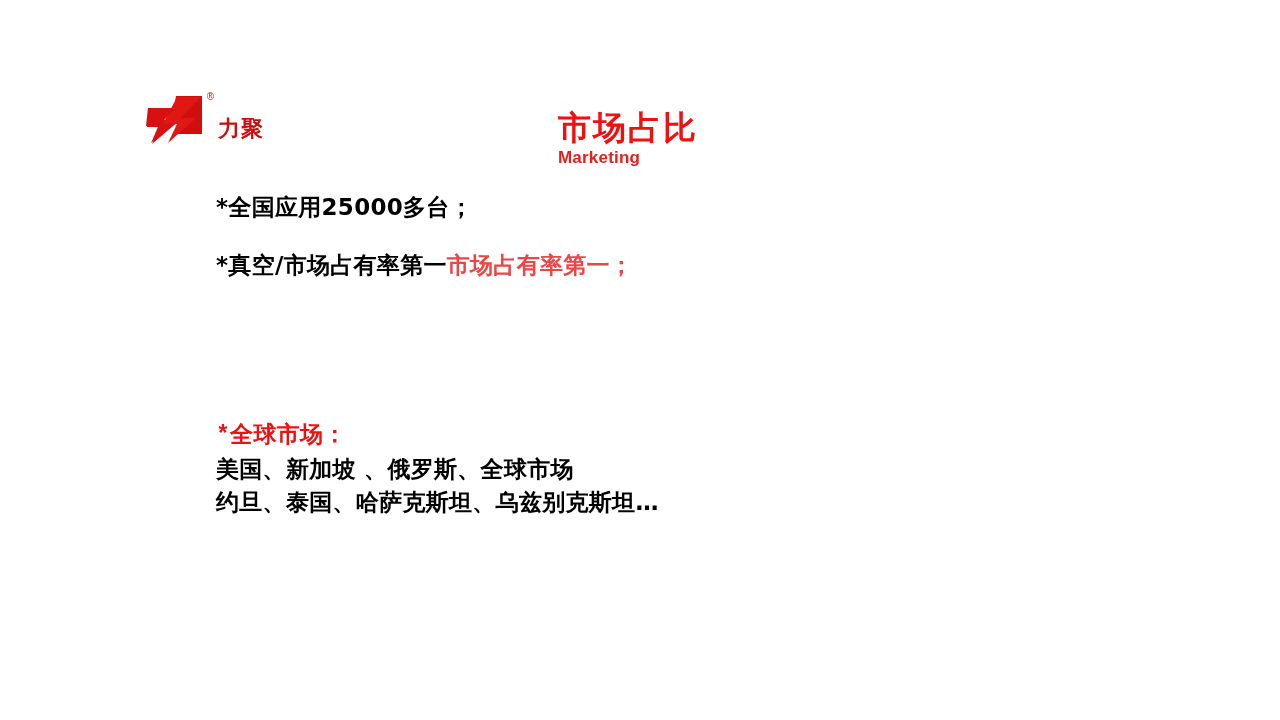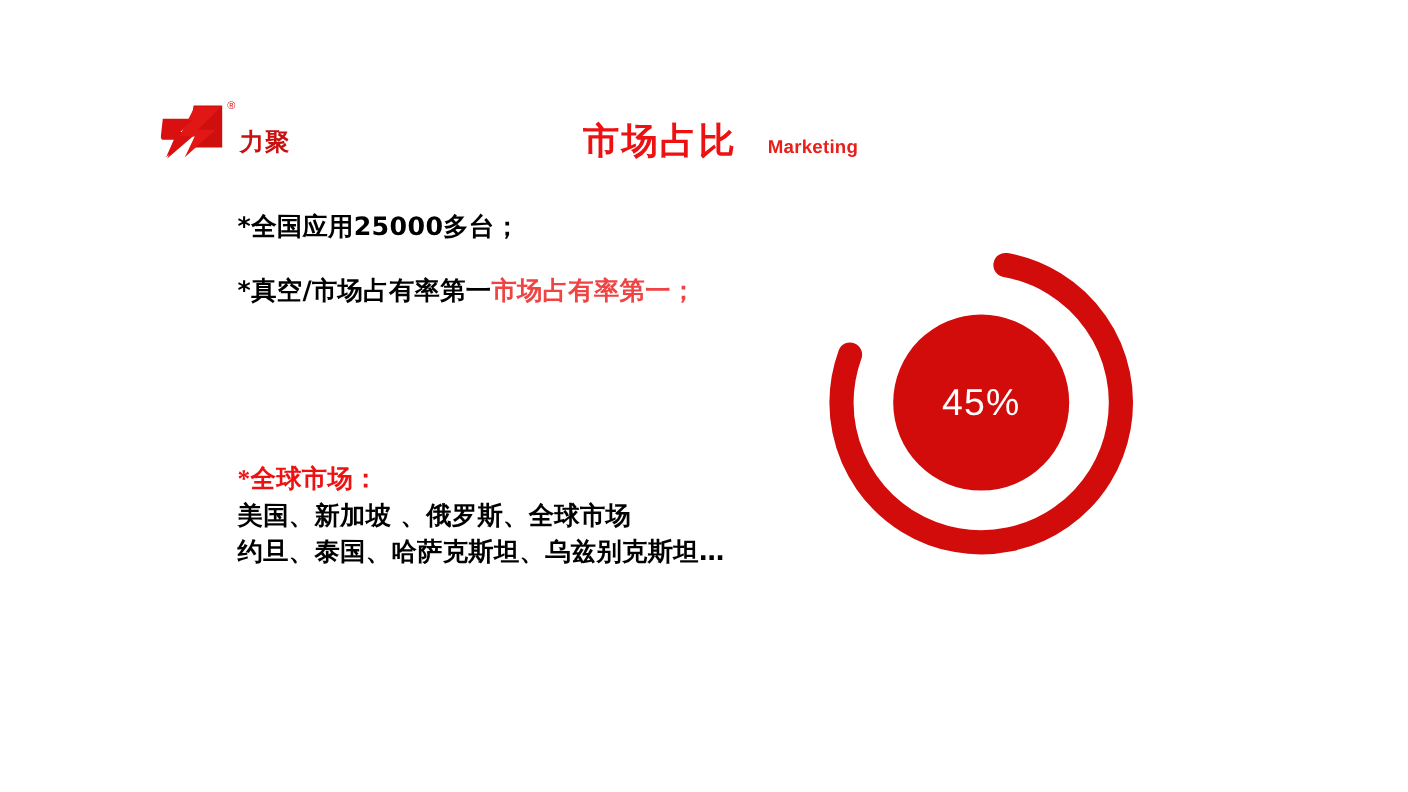--- a/index.html
+++ b/index.html
@@ -57,20 +57,21 @@
     padding-bottom: 4px;
   }
 
   
   .title-row {
     position: absolute;
     left: 530px;
     top: 108px;
     display: flex;
     align-items: baseline;
+    flex-direction: column;
   }
   .title-zh {
     font-family: "DejaVu Sans", "Liberation Sans", sans-serif;
     font-size: 33px;
     font-weight: bold;
     color: #ee1111;
     letter-spacing: 2px;
     line-height: 1.2;
   }
   .title-en {
@@ -104,21 +105,21 @@
   }
   .red { color: #ef4444; }
 
   .global-block {
     position: absolute;
     left: 216px;
     top: 420px;
     width: 600px;
   }
   .global-head {
-    font-family: Liberation Serif, serif;
+    font-family: Liberation Mono, monospace;
     font-size: 23px;
     font-weight: bold;
     color: #ee1111;
     line-height: 1.42;
     letter-spacing: 0.3px;
   }
   .global-line {
     font-family: "DejaVu Sans", "Liberation Sans", sans-serif;
     font-size: 23px;
     font-weight: bold;
@@ -179,25 +180,14 @@
     <div class="line line-1">*全国应用25000多台；</div>
     <div class="line line-2"><span>*真空/市场占有率第一</span><span class="red">市场占有率第一；</span></div>
   </div>
 
   <div class="global-block">
     <div class="global-head">*全球市场：</div>
     <div class="global-line">美国、新加坡 、俄罗斯、全球市场</div>
     <div class="global-line">约旦、泰国、哈萨克斯坦、乌兹别克斯坦…</div>
   </div>
 
-  <div class="donut">
-    <svg width="280" height="280" viewBox="0 0 280 280" aria-hidden="true">
-
-      <circle cx="140" cy="140" r="127" fill="none" stroke="#b0b0b0" stroke-width="2" stroke-dasharray="177.32545200262388 620.6390820091837" stroke-dashoffset="622" transform="rotate(200 140 140)"></circle>
-
-      <circle cx="140" cy="140" r="127" fill="none" stroke="#d20b0b" stroke-width="22" stroke-linecap="round" stroke-dasharray="620.6390820091837 177.32545200262388" stroke-dashoffset="0" transform="rotate(-80 140 140)"></circle>
-
-      <circle cx="140" cy="140" r="80" fill="#d20b0b"></circle>
-    </svg>
-    <div class="donut-label" style="color: rgb(255, 255, 255);">45%</div>
-  </div>
 
 </div>
 
 </body></html>

